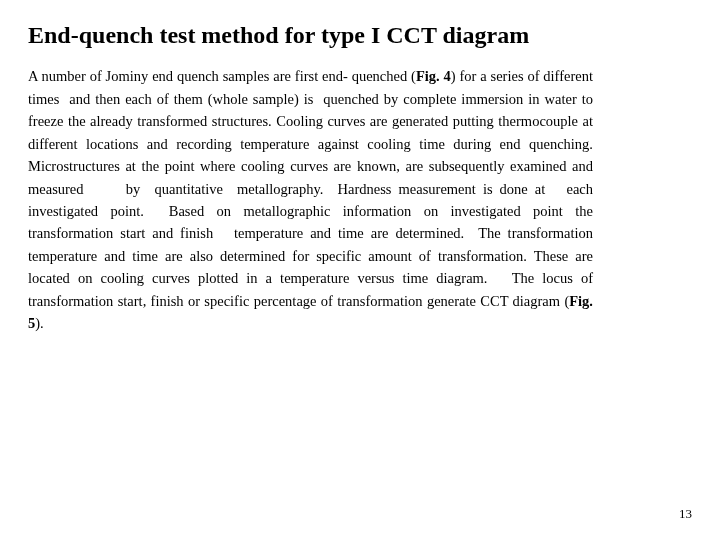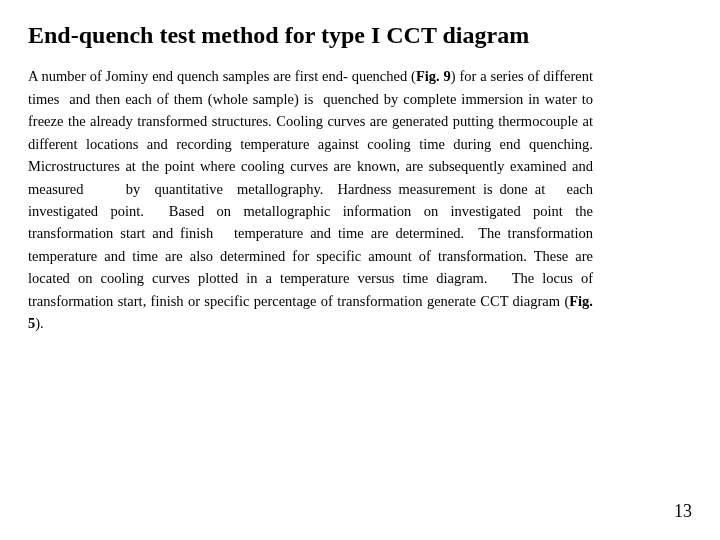--- a/index.html
+++ b/index.html
@@ -41,34 +41,34 @@
     }
 
     .body-text .bold {
       font-weight: bold;
     }
 
     .page-number {
       position: absolute;
       bottom: 18px;
       right: 28px;
-      font-size: 18px;
+      font-size: 13px;
       font-family: 'Times New Roman', Times, serif;
       color: #000000;
     }
   </style>
 </head>
 <body>
 
 <div class="page">
   <div class="title">End-quench test method for type I CCT diagram</div>
 
   <div class="body-text">
     A number of Jominy end quench samples are first end- quenched
-    (<span class="bold">Fig. 9</span>) for a series of different times&nbsp; and then each of them (whole
+    (<span class="bold">Fig. 4</span>) for a series of different times&nbsp; and then each of them (whole
     sample) is &nbsp;quenched by complete immersion in water to freeze the
     already transformed structures. Cooling curves are generated putting
     thermocouple at different locations and recording temperature
     against cooling time during end quenching. Microstructures at the
     point where cooling curves are known, are subsequently examined
     and measured &nbsp;&nbsp;&nbsp;&nbsp; by &nbsp;quantitative &nbsp;metallography. &nbsp;Hardness
     measurement is done at &nbsp;&nbsp;each investigated point. &nbsp;Based on
     metallographic information on investigated point the transformation
     start and finish &nbsp;&nbsp;temperature and time are determined. &nbsp;The
     transformation temperature and time are also determined for specific

